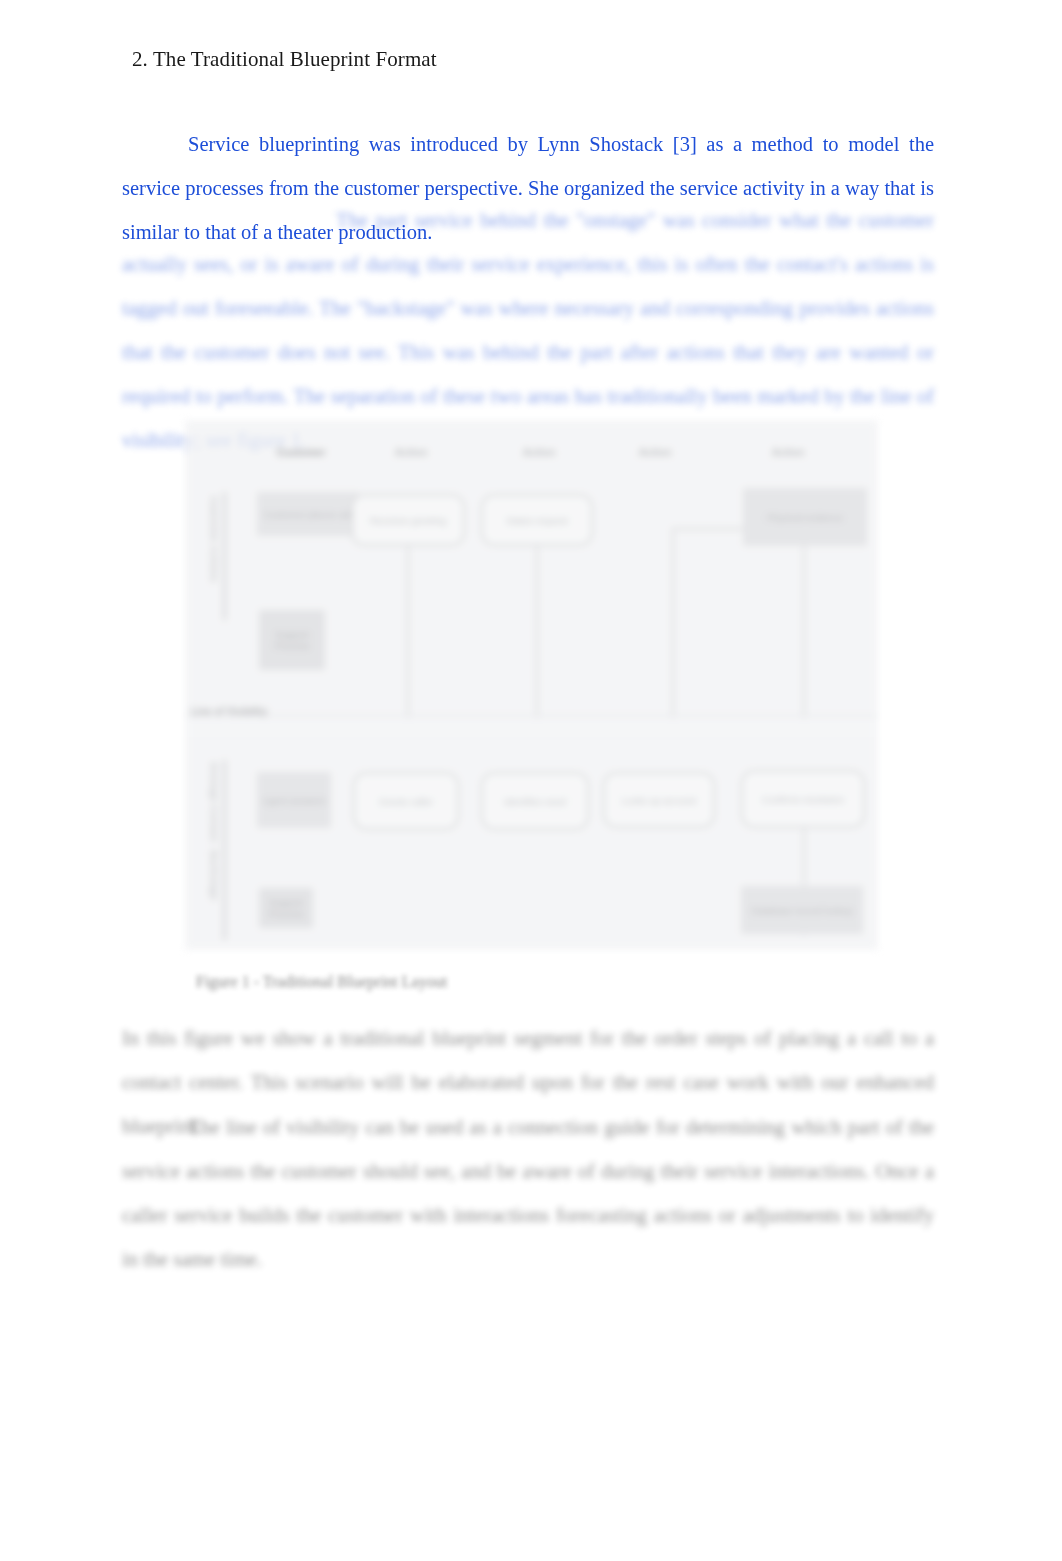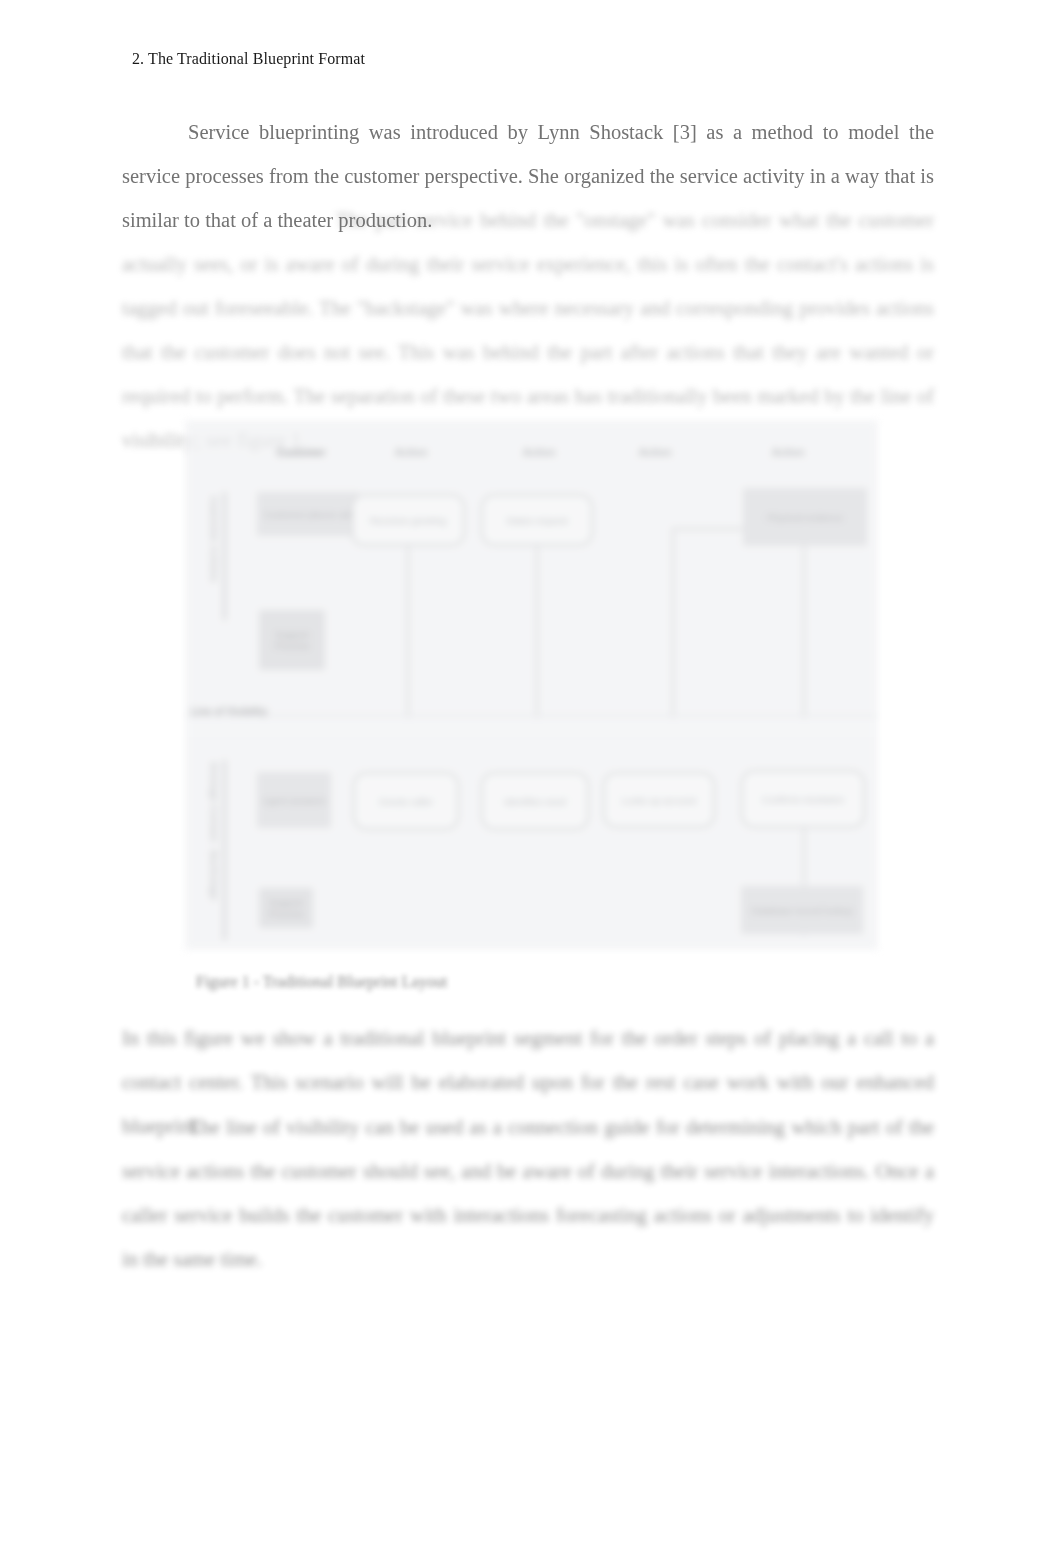--- a/index.html
+++ b/index.html
@@ -18,38 +18,38 @@
     height: 1561px;
     background: #ffffff;
     overflow: hidden;
   }
 
   
   .heading {
     position: absolute;
     left: 132px;
     top: 46px;
-    font-size: 16px;
+    font-size: 21px;
     line-height: 26px;
     letter-spacing: 0.1px;
     color: #191919;
     white-space: nowrap;
   }
 
   
   .body-block {
     position: absolute;
     left: 122px;
-    top: 110px;
+    top: 122px;
     width: 812px;
     font-size: 20.5px;
     line-height: 44px;
     text-align: justify;
     text-justify: inter-word;
-    color: #737373;
+    color: #1d4ed8;
   }
   .body-block p { margin: 0; }
   .indent { text-indent: 66px; }
 
   
   .sharp   { filter: none; }
   .blur-md { filter: blur(3.4px);  opacity: .50; }
 
   
   .figure {

